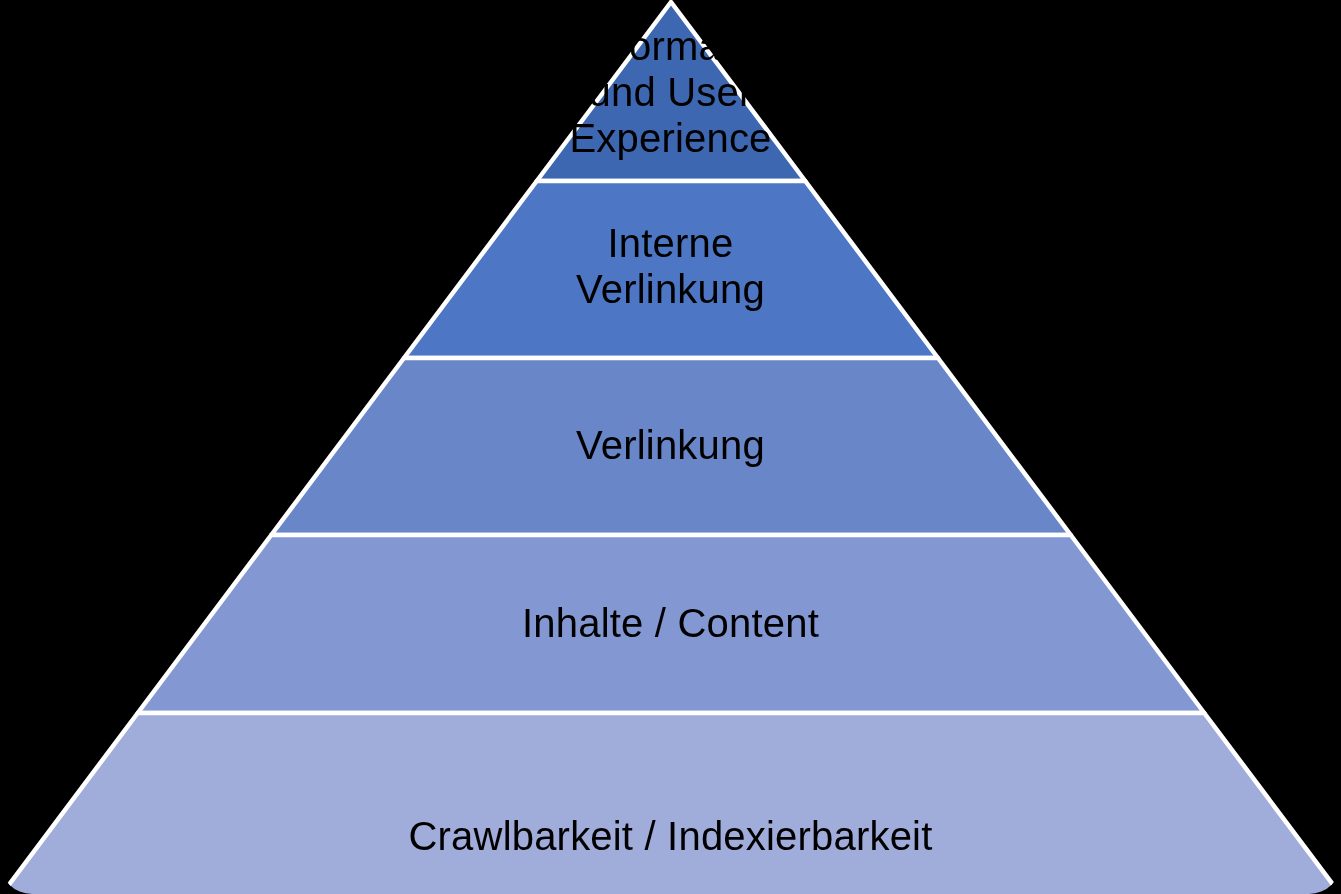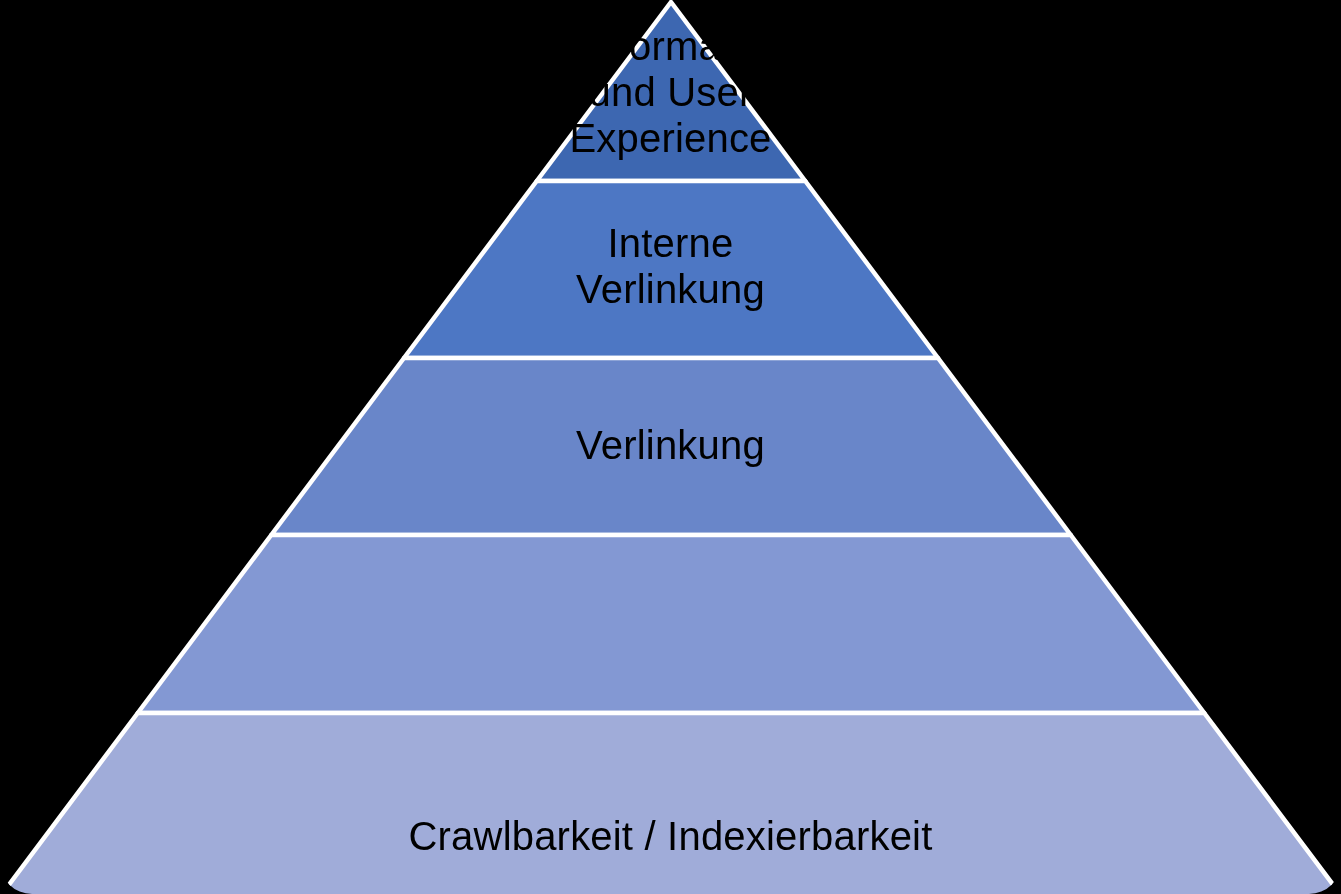--- a/index.html
+++ b/index.html
@@ -53,14 +53,15 @@
       <polygon points="271.25,535 1070.75,535 1204.25,713 137.75,713" fill="#8398d3" stroke="#ffffff" stroke-width="4.5" stroke-linejoin="round"></polygon>
       <polygon points="137.75,713 1204.25,713 1342.25,897 -0.25,897" fill="#a0acd9" stroke="#ffffff" stroke-width="4.5" stroke-linejoin="round"></polygon>
     </svg>
 
   <div class="level-label" id="label-0">Performance
 und User
 Experience</div>
   <div class="level-label" id="label-1">Interne
 Verlinkung</div>
   <div class="level-label" id="label-2">Verlinkung</div>
+  <div class="level-label" id="label-3">Inhalte / Content</div>
   <div class="level-label" id="label-4">Crawlbarkeit / Indexierbarkeit</div>
 </div>
 
 </body></html>

